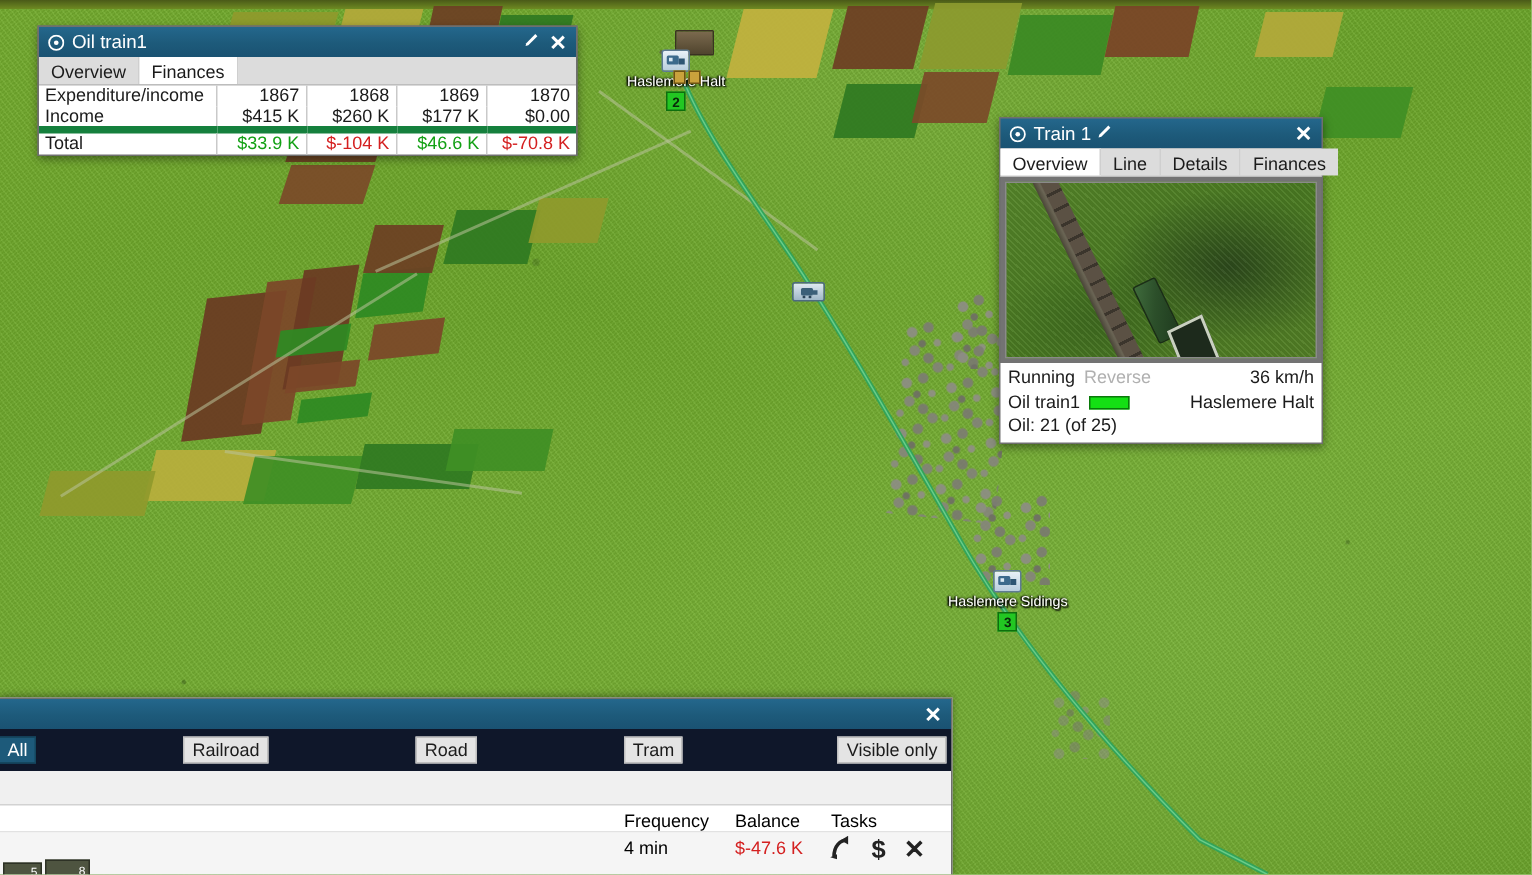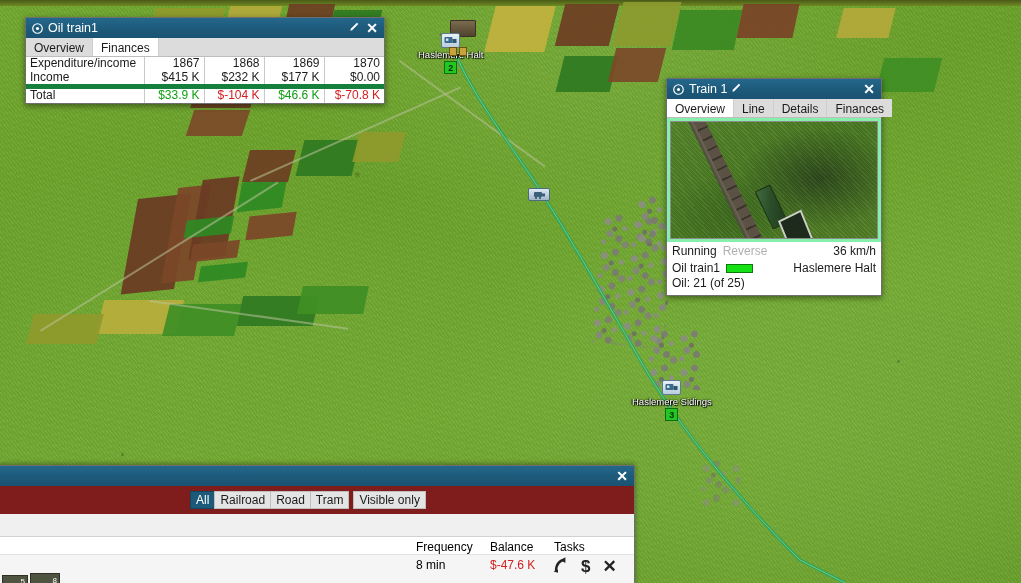--- a/index.html
+++ b/index.html
@@ -69,21 +69,21 @@
   }
   
   #rail {
     position: absolute; inset: 0;
     pointer-events: none;
   }
 
   
   .win {
     position: absolute;
-    background: #86efac;
+    background: #737373;
     border: 1px solid #6f6f6f;
     box-shadow: 0 2px 6px rgba(0,0,0,.45);
     font-size: 12px;
     color: #1b1b1b;
   }
   .win-title {
     height: 20px;
     background: linear-gradient(180deg, #24678c 0%, #1d5a7a 55%, #1a5272 100%);
     color: #ffffff;
     display: flex;
@@ -220,23 +220,23 @@
   #vehwin {
     position: absolute;
     left: -1px; top: 465px; width: 636px; height: 119px;
     background: #f0f0f0;
     border: 1px solid #6f6f6f;
     box-shadow: 0 -1px 5px rgba(0,0,0,.4);
   }
   #vehwin .win-title { justify-content: flex-end; }
   #veh-filterrow {
     height: 28px;
-    display: flex; align-items: center; justify-content: center;
-    padding-right: 17px;
-    background: #7f1d1d;
+    display: flex; align-items: center; justify-content: space-between;
+    padding-right: 3px;
+    background: #0f172a;
   }
   .fbtn {
     font-size: 12px;
     padding: 1px 5px;
     background: #e4e4e4;
     border: 1px solid #bfbfbf;
     margin-left: -1px;
     cursor: pointer;
     color: #1b1b1b;
     line-height: 14px;
@@ -465,21 +465,21 @@
           <tr>
         <td class="lbl">Expenditure/income</td>
         <td class="val">1867</td>
         <td class="val">1868</td>
         <td class="val">1869</td>
         <td class="val">1870</td>
       </tr>
       <tr>
         <td class="lbl">Income</td>
         <td class="val">$415 K</td>
-        <td class="val">$232 K</td>
+        <td class="val">$260 K</td>
         <td class="val">$177 K</td>
         <td class="val">$0.00</td>
       </tr>
       <tr class="rowtot">
         <td class="lbl">Total</td>
         <td class="val pos">$33.9 K</td>
         <td class="val neg">$-104 K</td>
         <td class="val pos">$46.6 K</td>
         <td class="val neg">$-70.8 K</td>
       </tr>
@@ -558,21 +558,21 @@
       <span class="col-freq">Frequency</span>
       <span class="col-bal">Balance</span>
       <span class="col-task">Tasks</span>
     </div>
 
     <div id="veh-datarow">
       <div class="mini-train">
         <div class="mini-car" style="width:26px;height:11px;">5</div>
         <div class="mini-car" style="width:30px;height:13px;">8</div>
       </div>
-      <span class="col-freq">8 min</span>
+      <span class="col-freq">4 min</span>
       <span class="col-bal neg">$-47.6 K</span>
       <span class="taskicons">
         <span class="ticon">
           <svg width="17" height="17" viewBox="0 0 17 17">
             <path d="M4 15 C4 8, 8 4, 13 4" stroke="#222" stroke-width="2.4" fill="none"></path>
             <path d="M13.4 1.2 L13.4 7 L8.6 4.1 Z" fill="#222"></path>
             <path d="M6 13.5 L1.5 15.5 L6 16.8 Z" fill="#222"></path>
           </svg>
         </span>
         <span class="ticon">$</span>

